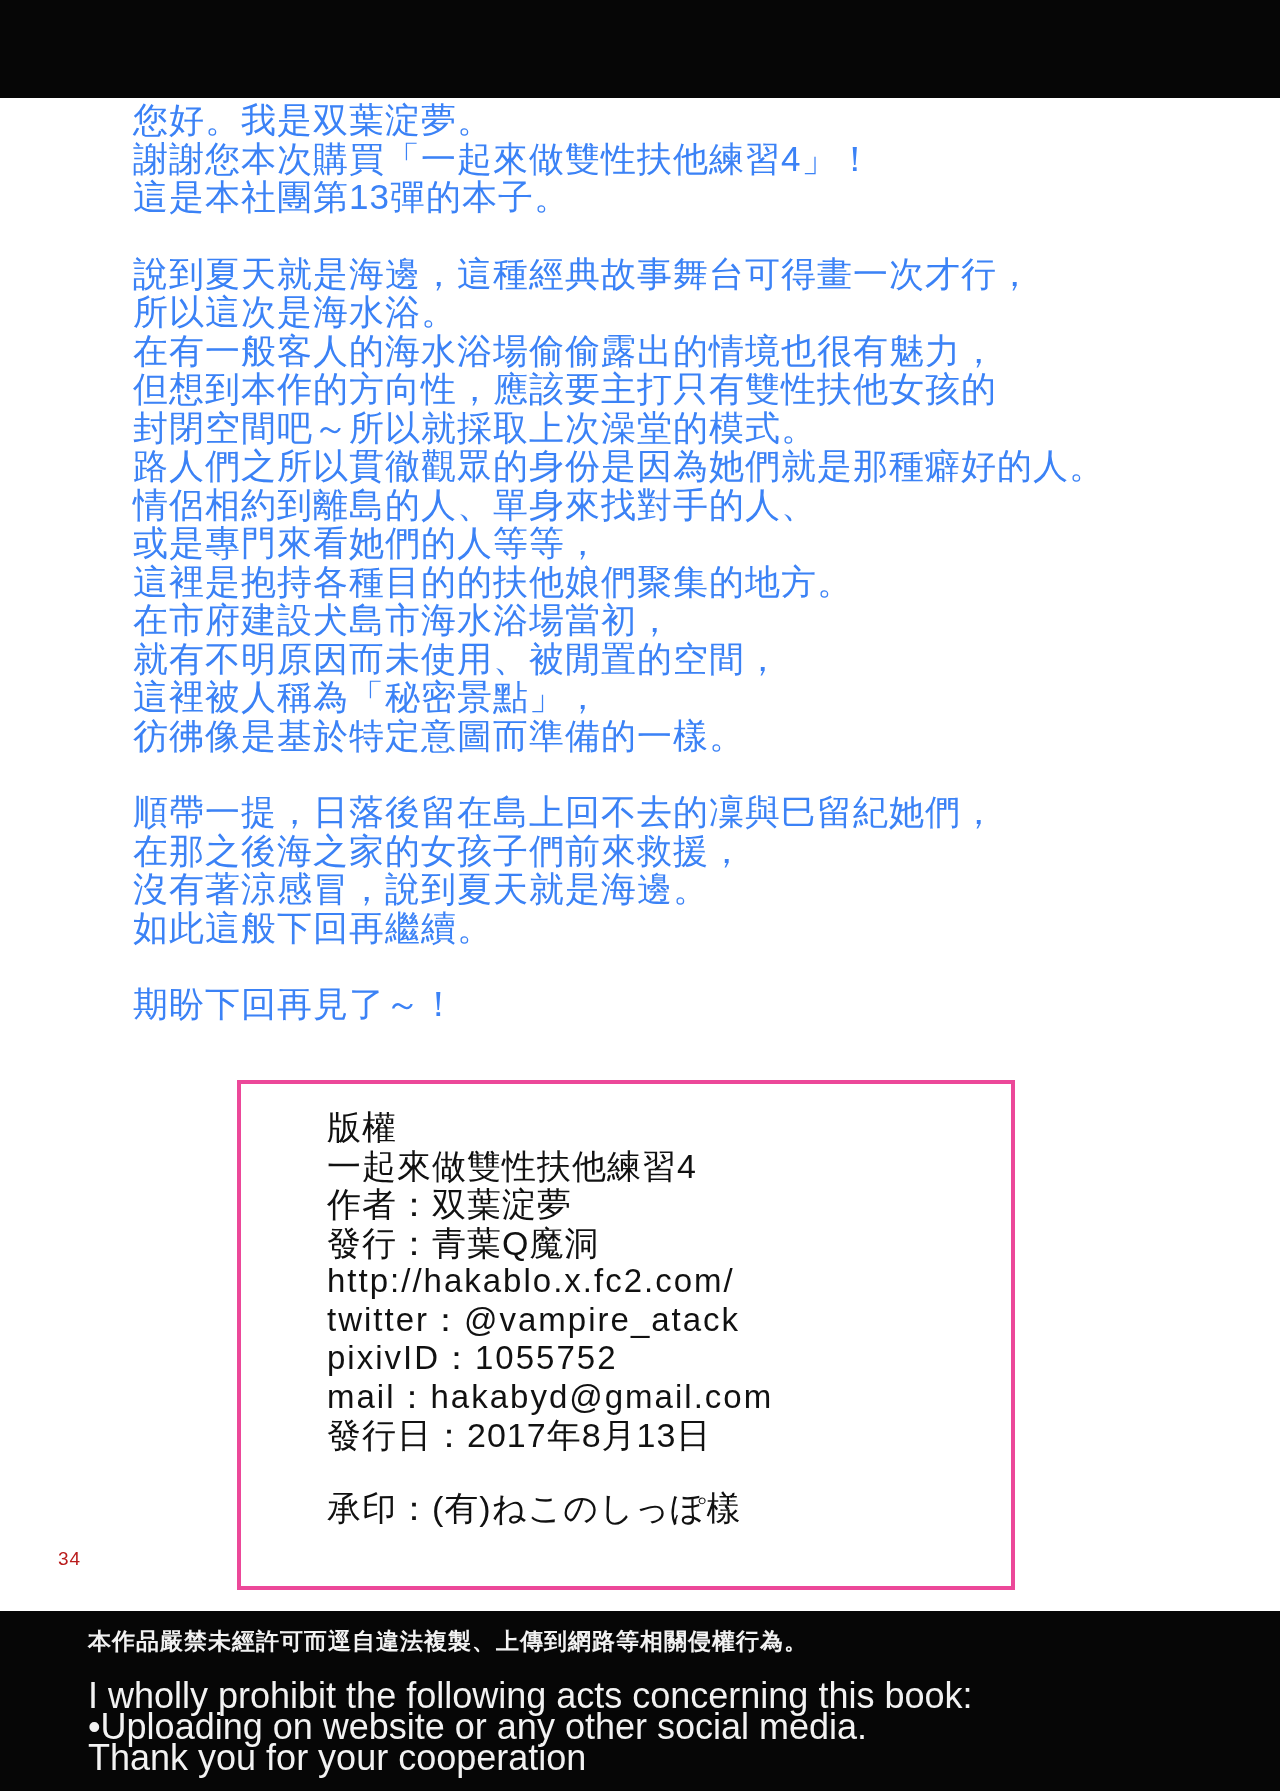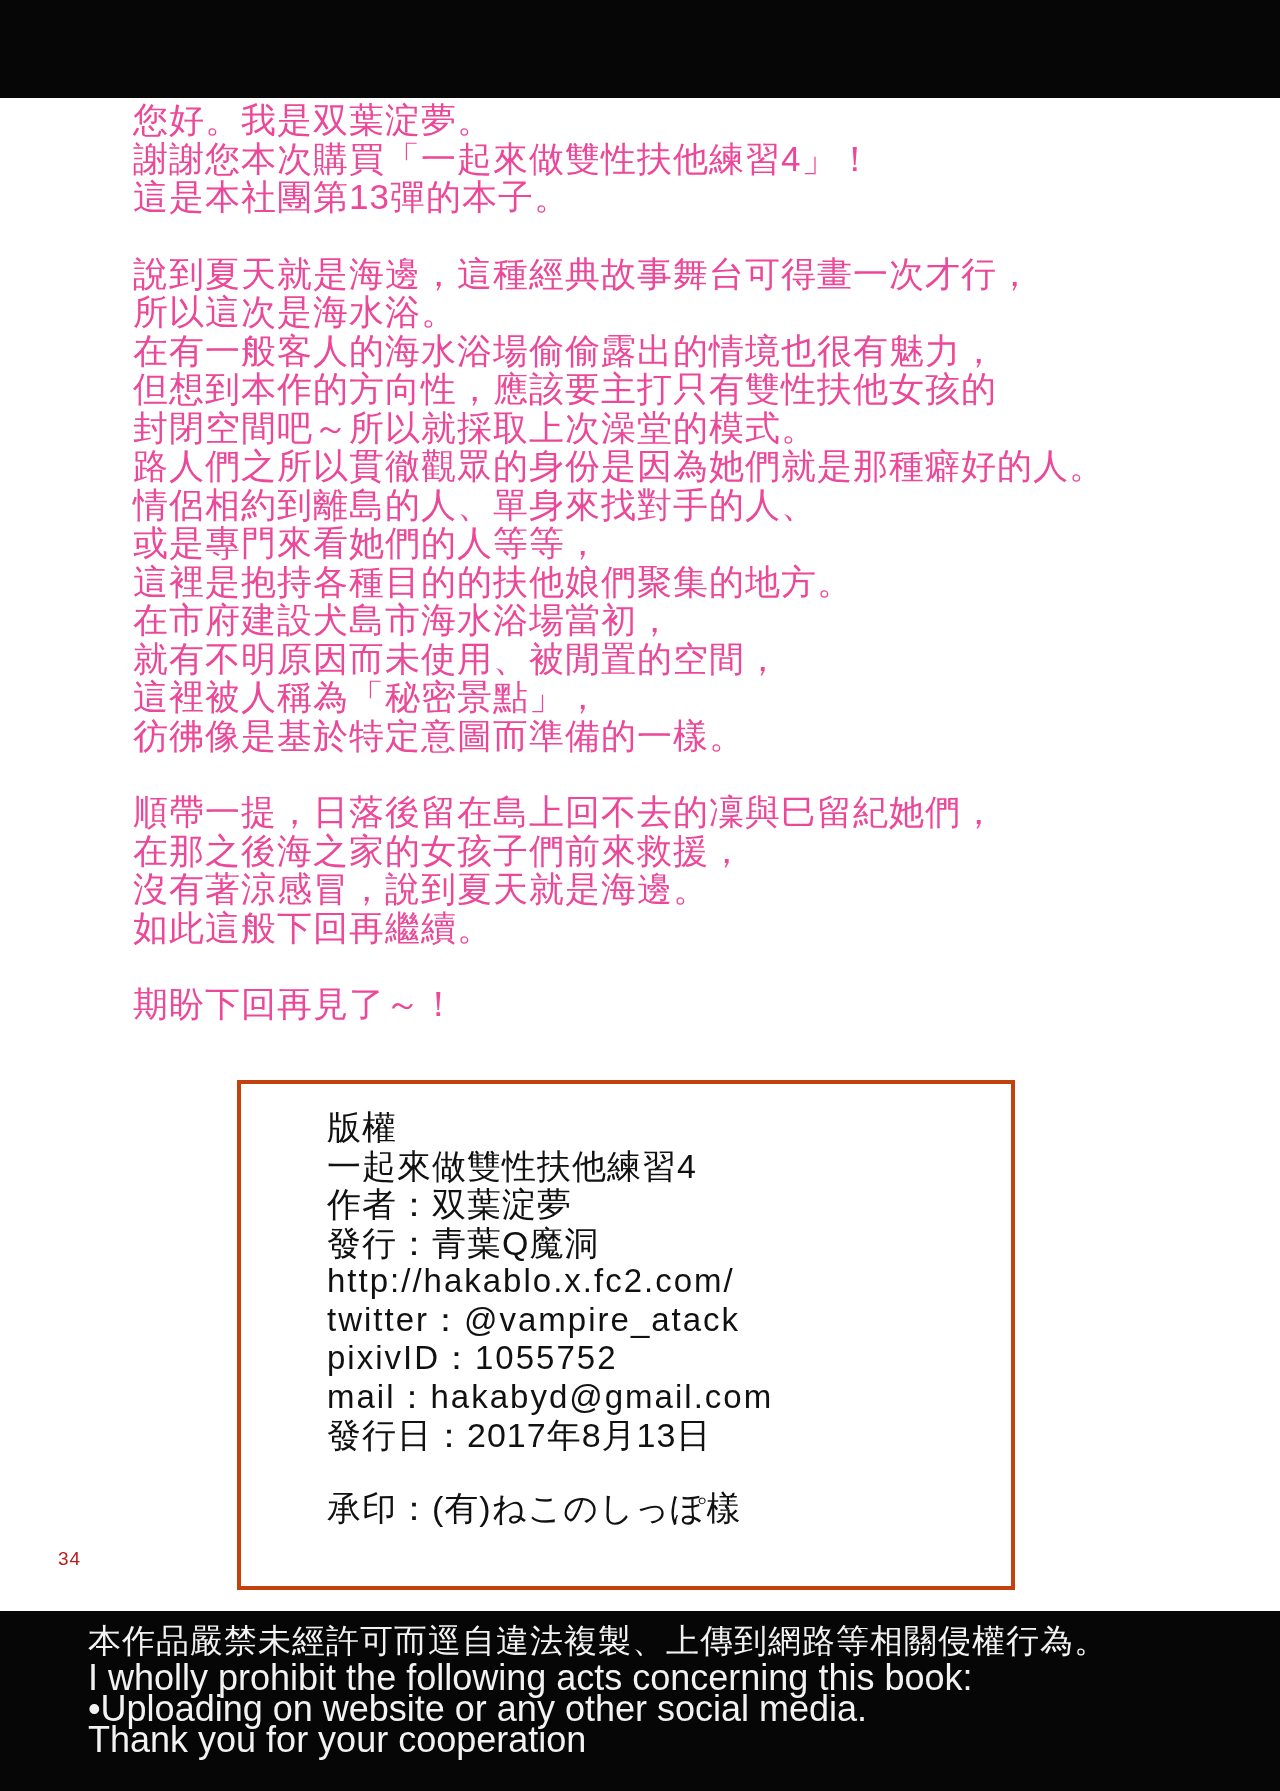--- a/index.html
+++ b/index.html
@@ -18,33 +18,33 @@
     .top-bar {
       position: absolute;
       left: 0; top: 0;
       width: 1280px; height: 98px;
       background: #060606;
     }
     .main-text {
       position: absolute;
       left: 133px; top: 101px;
       width: 1080px;
-      color: #ec4899;
+      color: #3b82f6;
       font-size: 35px;
       line-height: 38.5px;
       letter-spacing: 1px;
       font-weight: 500;
     }
     .main-text .para { margin-bottom: 38px; }
     .main-text .para:last-child { margin-bottom: 15px; }
     .colophon-box {
       position: absolute;
       left: 237px; top: 1080px;
       width: 778px; height: 510px;
-      border: 4px solid #c2410c;
+      border: 4px solid #ec4899;
       background: #ffffff;
       padding: 24px 20px 0 86px;
       color: #111111;
       font-size: 34px;
       line-height: 38.5px;
       letter-spacing: 1px;
     }
     .colophon-box .mono {
       font-family: Liberation Sans, sans-serif;
       letter-spacing: 2px;
@@ -60,25 +60,25 @@
     }
     .footer-bar {
       position: absolute;
       left: 0; top: 1611px;
       width: 1280px; height: 180px;
       background: #060606;
       color: #f2f2f2;
       padding: 11px 20px 0 88px;
     }
     .footer-zh {
-      font-size: 33px;
+      font-size: 23px;
       line-height: 38px;
-      font-weight: 400;
+      font-weight: 700;
       letter-spacing: 1px;
-      margin-bottom: 2px;
+      margin-bottom: 20px;
     }
     .footer-en {
       font-size: 36px;
       line-height: 31px;
       font-weight: 400;
       letter-spacing: 0px;
       transform-origin: left top;
     }
   </style>
 </head>

